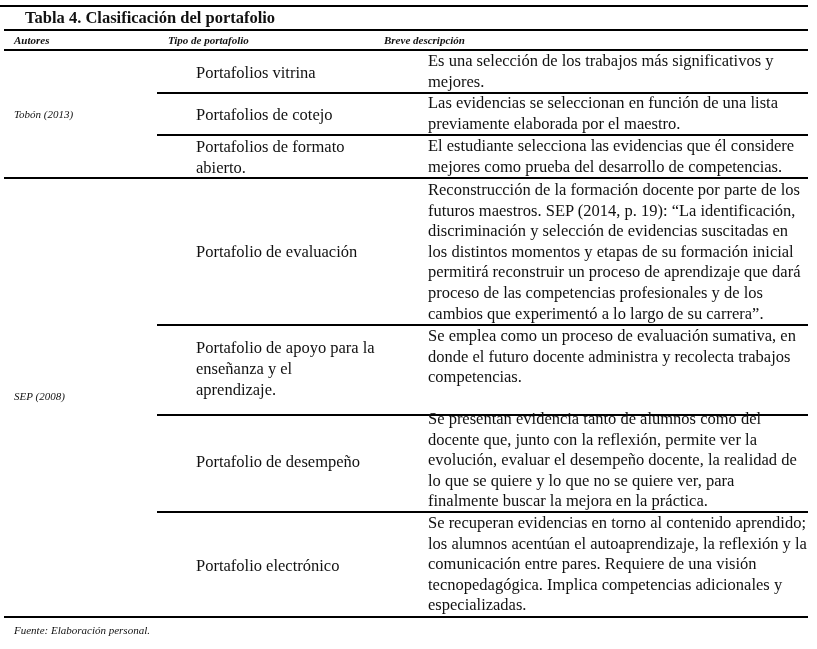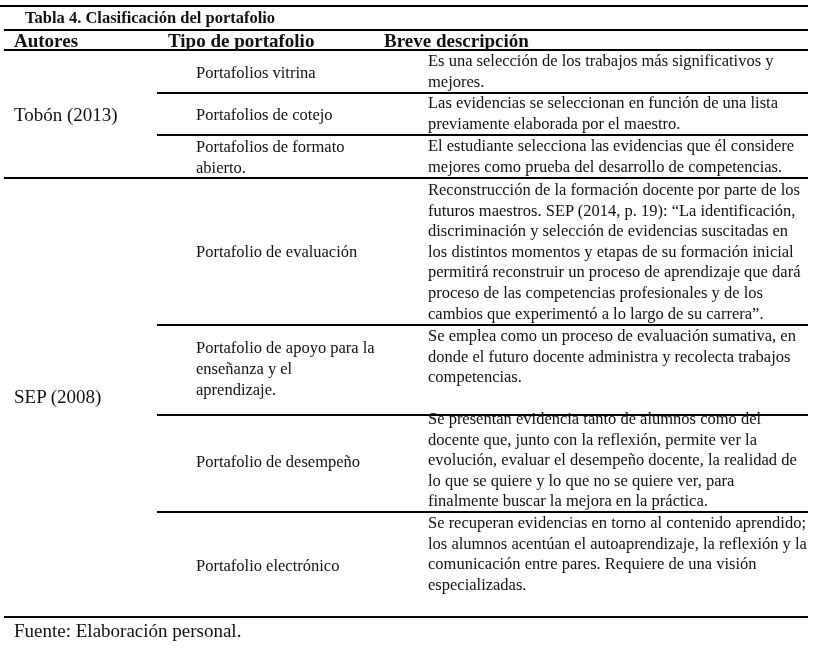--- a/index.html
+++ b/index.html
@@ -2,21 +2,21 @@
 <html><head>
   <meta charset="utf-8">
   <style>
     html, body { margin: 0; padding: 0; background: #ffffff; }
     body {
       width: 817px; height: 649px; position: relative; overflow: hidden;
       font-family: "Liberation Serif", "DejaVu Serif", serif;
       color: #111111;
     }
     .hline { position: absolute; height: 2px; background: #000; right: 9px; }
-    .txt { position: absolute; font-size: 19px; line-height: 21px; white-space: nowrap; }
+    .txt { position: absolute; font-size: 11px; line-height: 21px; white-space: nowrap; font-style: italic; }
     .bold { font-weight: bold; }
     .title { position: absolute; top: 7px; left: 0; width: 817px; 
       font-size: 16.5px; line-height: 21px; font-weight: bold; padding-left: 25px; }
     .desc { position: absolute; left: 384px; font-size: 16.5px; line-height: 20.6px; }
     .desc div { white-space: nowrap; margin-left: 44px; }
     .type { position: absolute; left: 168px; font-size: 16.5px; line-height: 21px; }
     .type div { white-space: nowrap; margin-left: 28px; }
   </style>
 </head>
 <body>
@@ -102,16 +102,17 @@
   <div>finalmente buscar la mejora en la práctica.</div>
 </div>
 
 <div class="type" style="top:555px;">
   <div>Portafolio electrónico</div>
 </div>
 <div class="desc" style="top:513px;">
   <div>Se recuperan evidencias en torno al contenido aprendido;</div>
   <div>los alumnos acentúan el autoaprendizaje, la reflexión y la</div>
   <div>comunicación entre pares. Requiere de una visión</div>
+  <div>tecnopedagógica. Implica competencias adicionales y</div>
   <div>especializadas.</div>
 </div>
 
 <div class="txt" style="top:620px; left:14px;">Fuente: Elaboración personal.</div>
 
 </body></html>

